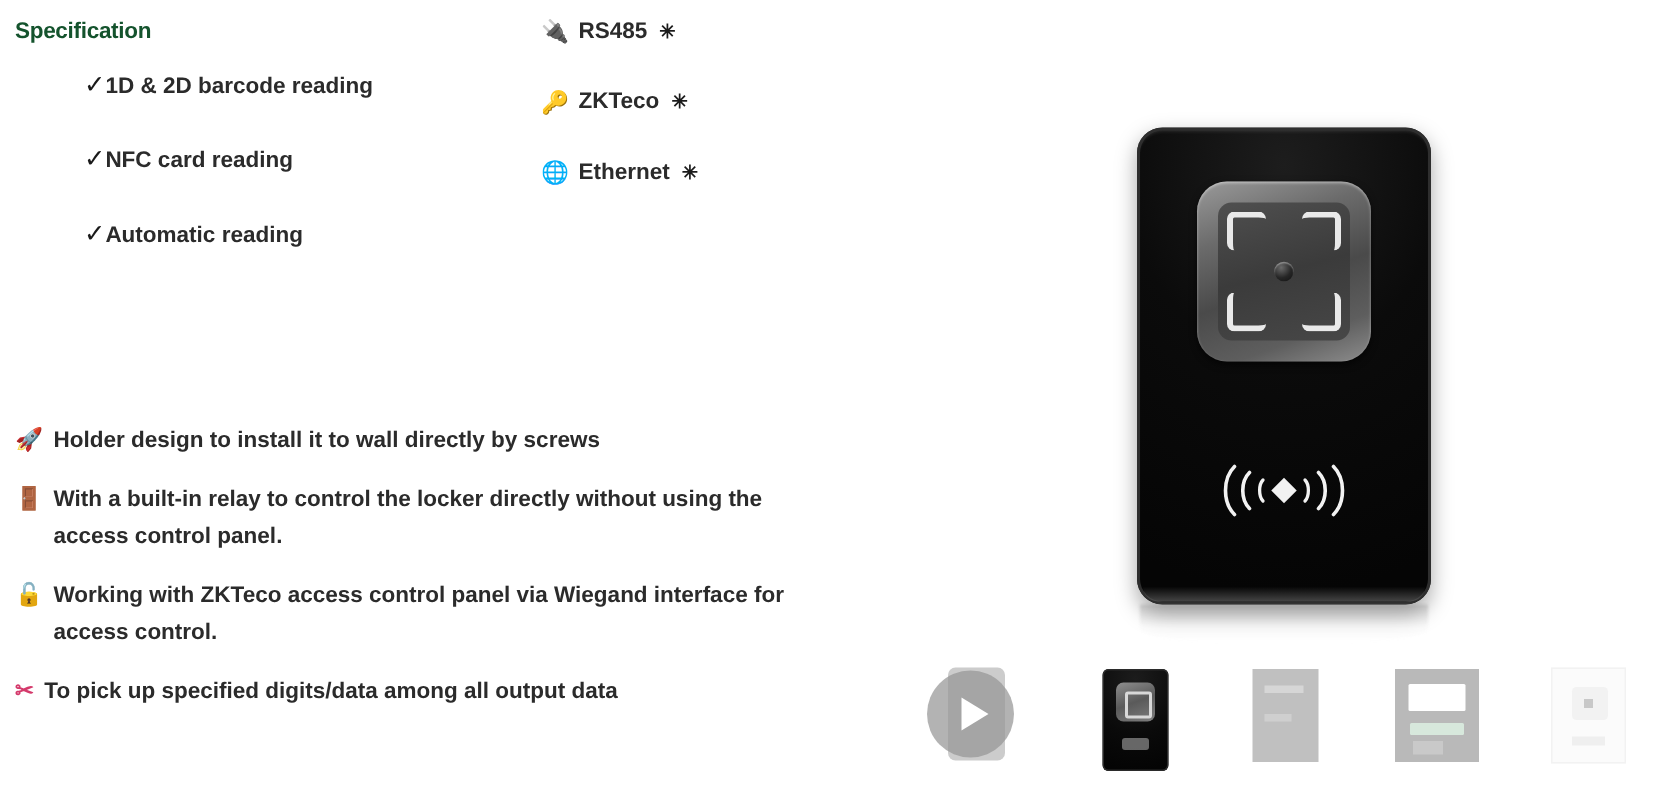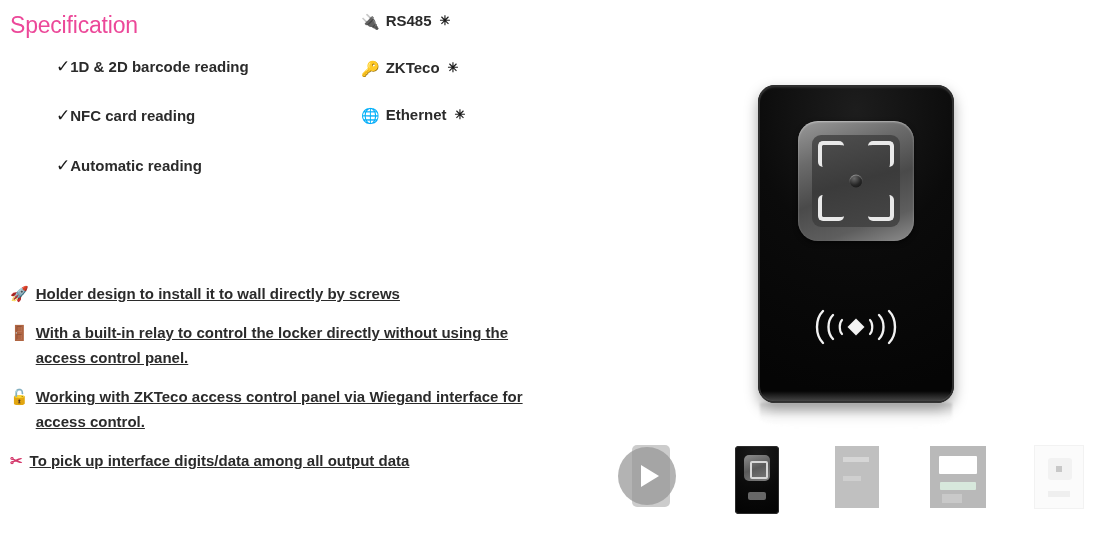--- a/index.html
+++ b/index.html
@@ -20,23 +20,23 @@
   
   .left-panel {
     position: absolute;
     left: 0;
     top: 0;
     width: 600px;
     height: 537px;
   }
 
   .section-heading {
-    color: #ec4899;
-    font-size: 23px;
-    font-weight: normal;
+    color: #14532d;
+    font-size: 15px;
+    font-weight: bold;
     letter-spacing: -0.2px;
     white-space: nowrap;
   }
 
   .spec-col {
     position: absolute;
     left: 10px;
     top: 12px;
     width: 340px;
   }
@@ -116,21 +116,21 @@
   }
   .feature-item .fi-icon {
     flex: 0 0 auto;
     font-size: 15px;
     line-height: 1.67;
   }
   .fi-icon.rocket   { color: #4d6fb5; }
   .fi-icon.door     { color: #c0553c; }
   .fi-icon.unlock   { color: #e8a824; }
   .fi-icon.scissors { color: #d4396b; }
-  .feature-item .fi-text { flex: 1 1 auto; text-decoration: underline; }
+  .feature-item .fi-text { flex: 1 1 auto; }
 
   
   .right-panel {
     position: absolute;
     left: 600px;
     top: 0;
     width: 512px;
     height: 537px;
     background: #ffffff;
   }
@@ -435,21 +435,21 @@
     <div class="feature-item">
       <span class="fi-icon door">🚪</span>
       <span class="fi-text">With a built-in relay to control the locker directly without using the access control panel.</span>
     </div>
     <div class="feature-item">
       <span class="fi-icon unlock">🔓</span>
       <span class="fi-text">Working with ZKTeco access control panel via Wiegand interface for access control.</span>
     </div>
     <div class="feature-item">
       <span class="fi-icon scissors">✂</span>
-      <span class="fi-text">To pick up interface digits/data among all output data</span>
+      <span class="fi-text">To pick up specified digits/data among all output data</span>
     </div>
   </div>
 </div>
 
 <div class="right-panel">
 
   <div class="hero-stage">
 
     <div class="device">
 

